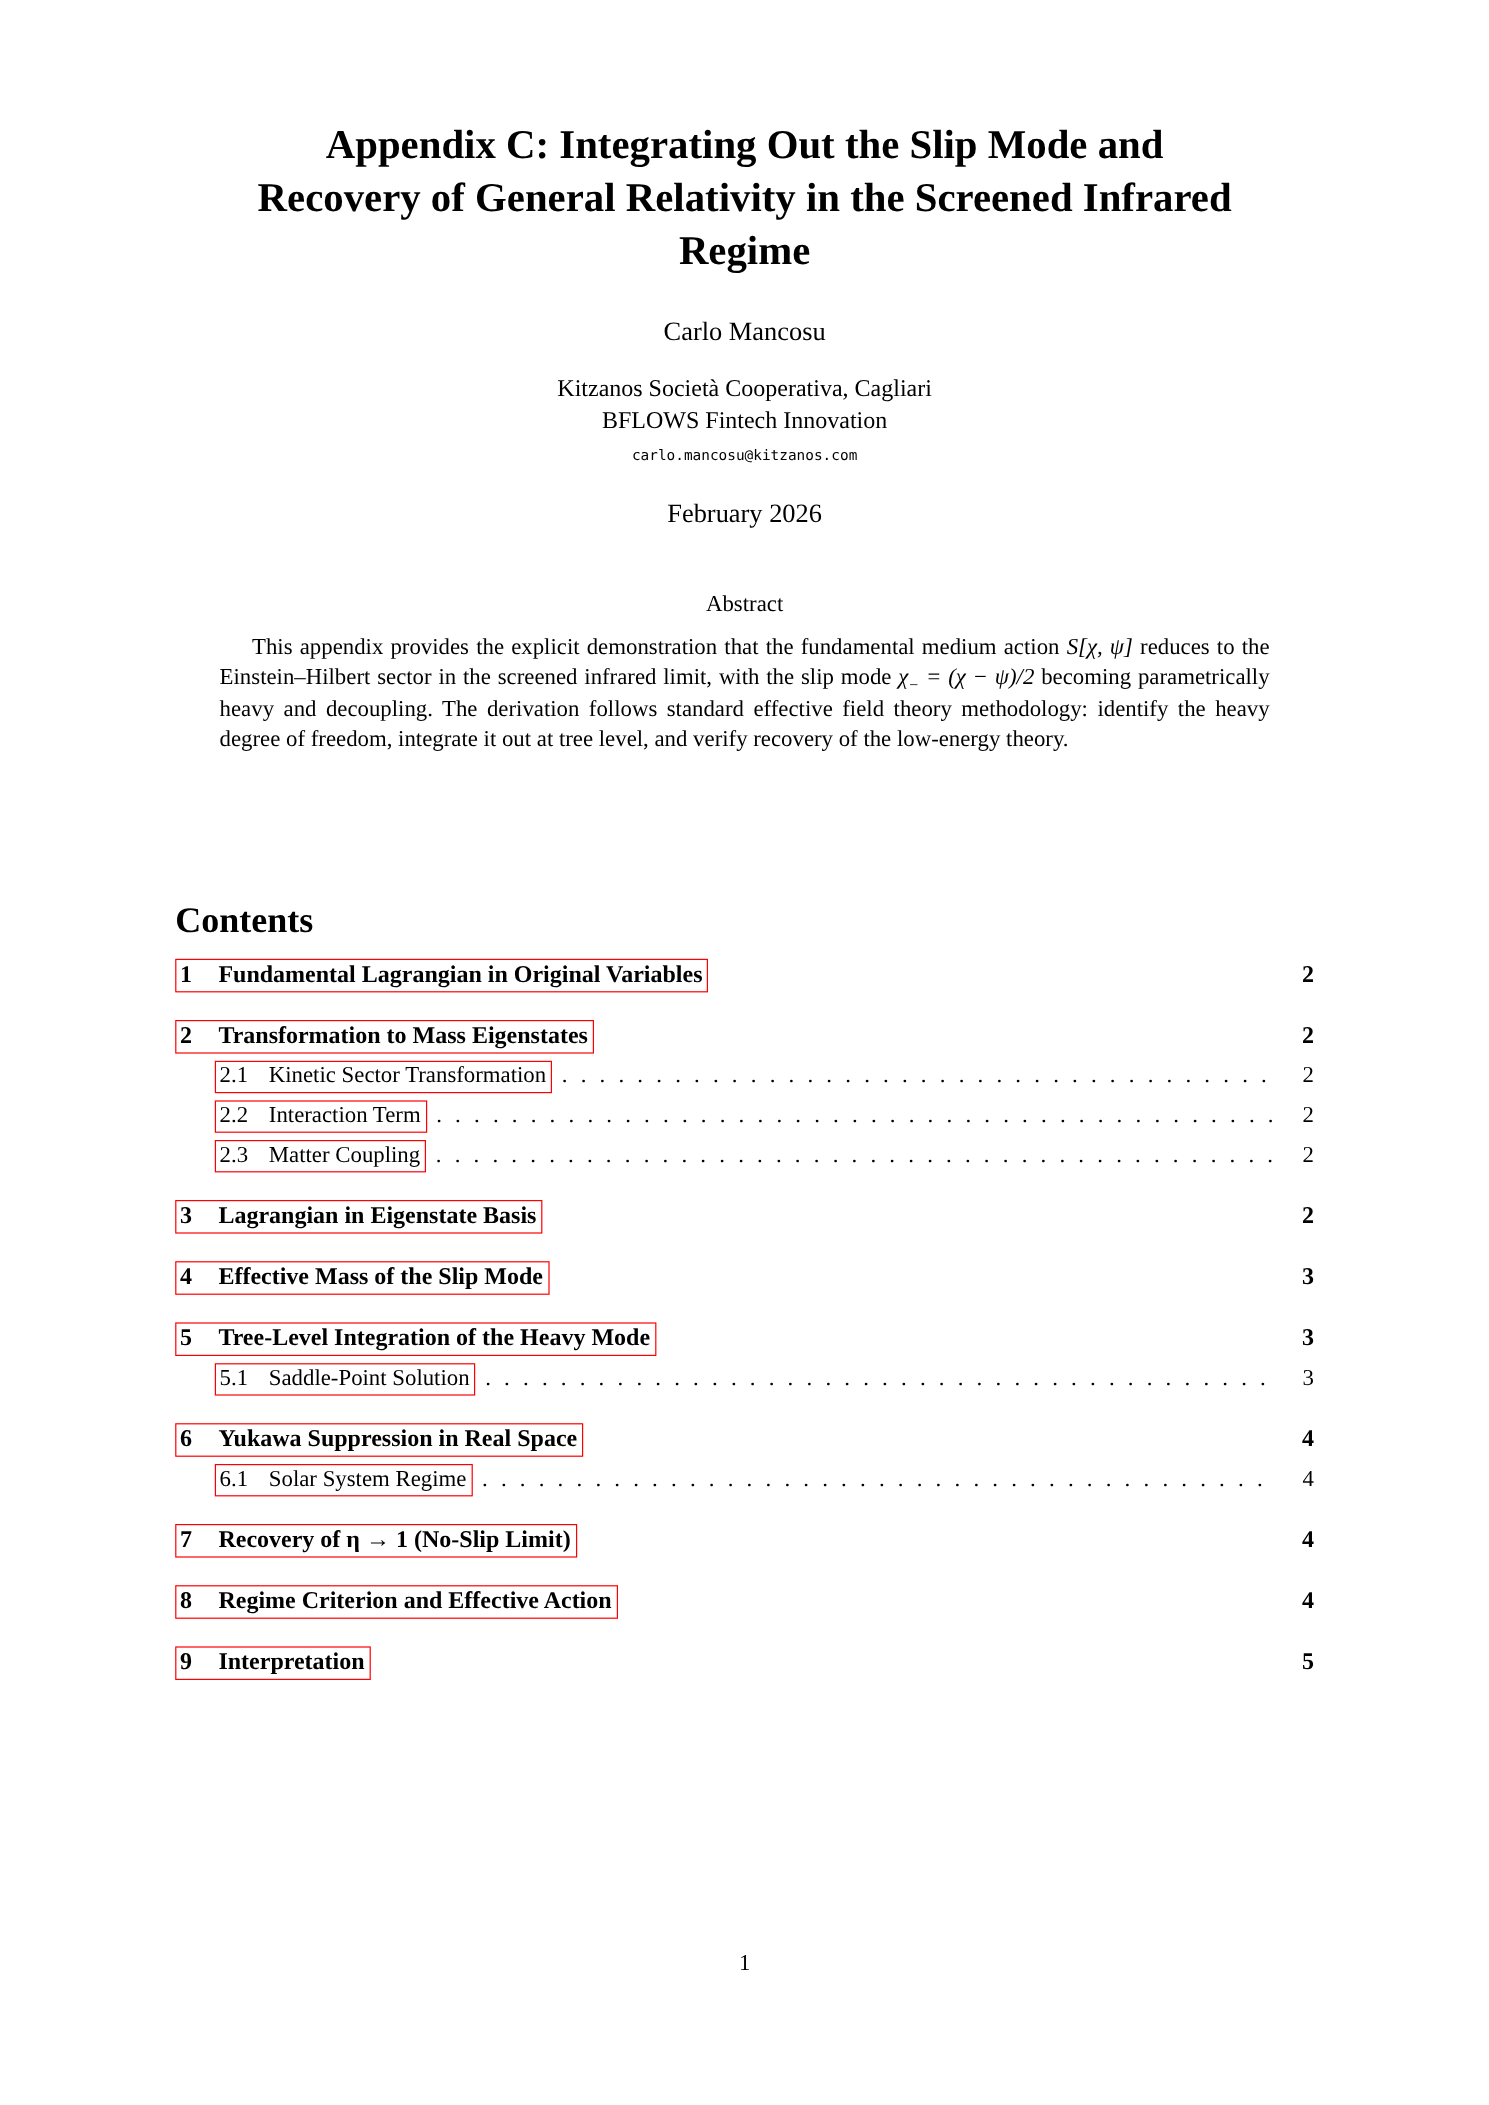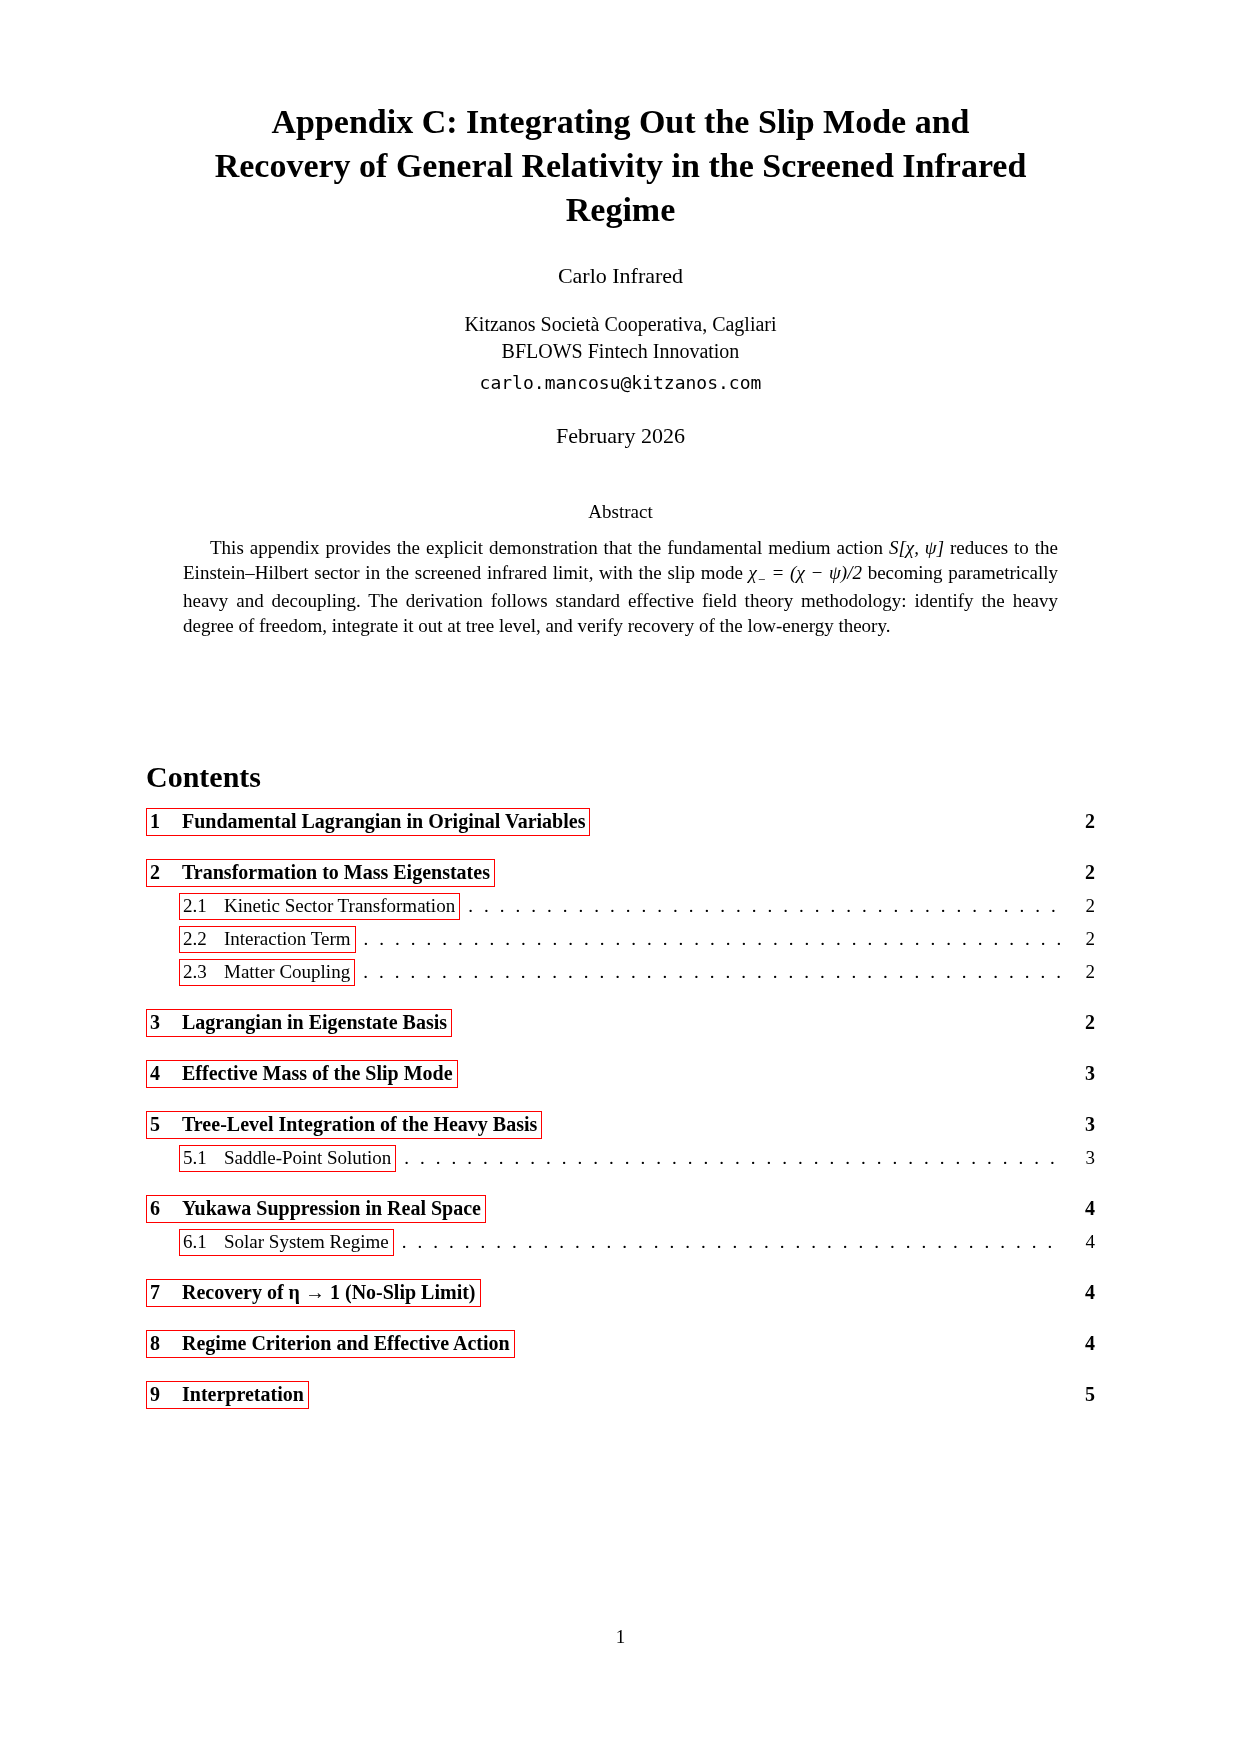--- a/index.html
+++ b/index.html
@@ -24,21 +24,21 @@
     line-height: 1.3;
   }
   .doc-title .title-line { display: block; }
   .author { margin-top: 30px; font-size: 22px; }
   .affiliations { margin-top: 22px; font-size: 20px; line-height: 1.35; }
   .affiliations .affil-line { display: block; }
   .email {
     display: block;
     margin-top: 6px;
     font-family: "DejaVu Sans Mono", "Liberation Mono", monospace;
-    font-size: 18px;
+    font-size: 12px;
   }
   .date { margin-top: 28px; font-size: 22px; }
 
   
   .abstract { margin-top: 52px; }
   .abstract-heading {
     text-align: center;
     font-weight: normal;
     font-size: 19px;
   }
@@ -113,21 +113,21 @@
 
 <div class="page" id="page" style="--link-box: #ff0000; --ink: #000000; --paper: #ffffff;">
   <div class="content">
 
     <header class="doc-header">
       <h1 class="doc-title">
         <span class="title-line">Appendix C: Integrating Out the Slip Mode and</span>
         <span class="title-line">Recovery of General Relativity in the Screened Infrared</span>
         <span class="title-line">Regime</span>
       </h1>
-      <div class="author">Carlo Infrared</div>
+      <div class="author">Carlo Mancosu</div>
       <div class="affiliations">
         <span class="affil-line">Kitzanos Società Cooperativa, Cagliari</span>
         <span class="affil-line">BFLOWS Fintech Innovation</span>
         <span class="email">carlo.mancosu@kitzanos.com</span>
       </div>
       <div class="date">February 2026</div>
     </header>
 
     <section class="abstract">
       <div class="abstract-heading">Abstract</div>
@@ -189,21 +189,21 @@
           <a class="toc-link">
             <span class="toc-num">4</span>
             <span class="toc-label">Effective Mass of the Slip Mode</span>
           </a>
           <span class="toc-leader"></span>
           <span class="toc-page">3</span>
         </div>
         <div class="toc-row lvl1">
           <a class="toc-link">
             <span class="toc-num">5</span>
-            <span class="toc-label">Tree-Level Integration of the Heavy Basis</span>
+            <span class="toc-label">Tree-Level Integration of the Heavy Mode</span>
           </a>
           <span class="toc-leader"></span>
           <span class="toc-page">3</span>
         </div>
         <div class="toc-row lvl2">
           <a class="toc-link">
             <span class="toc-num">5.1</span>
             <span class="toc-label">Saddle-Point Solution</span>
           </a>
           <span class="toc-leader">..........................................................................................</span>

